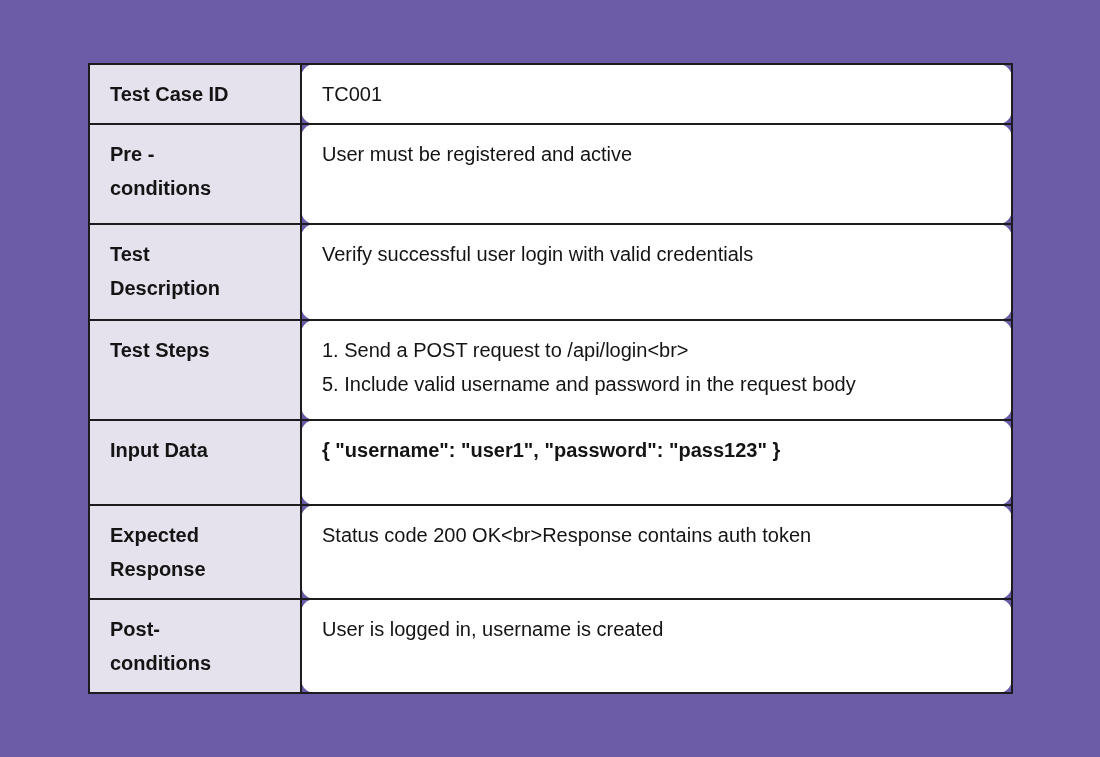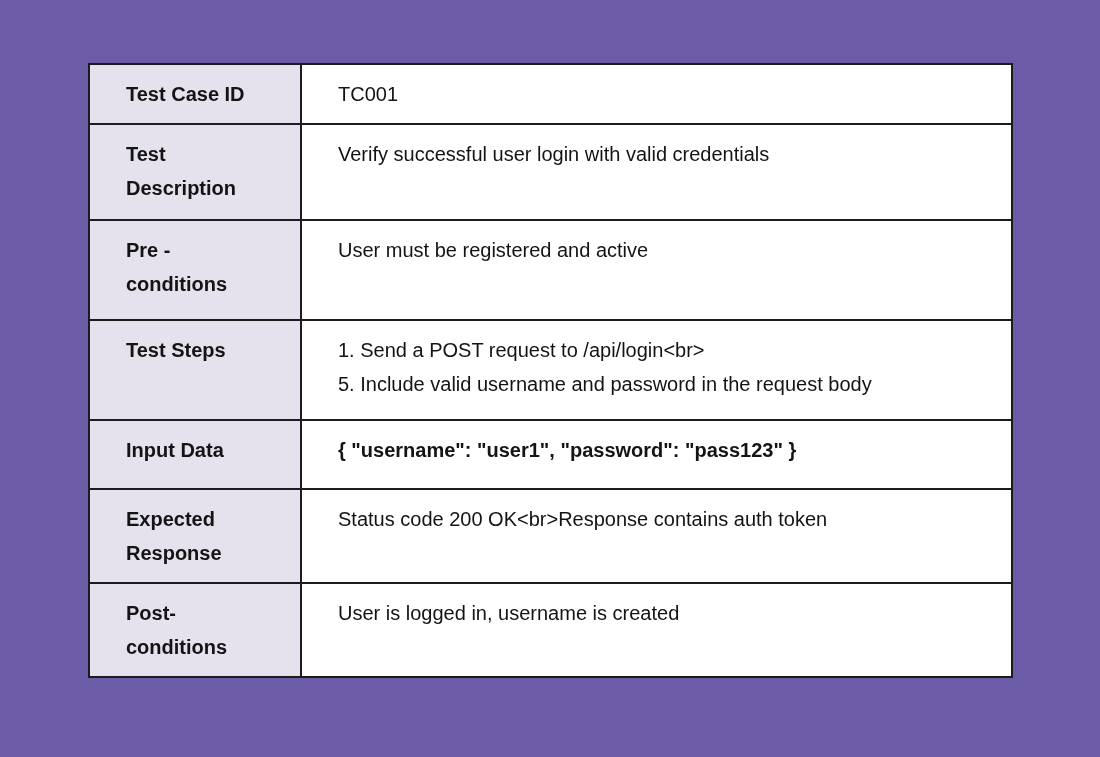--- a/index.html
+++ b/index.html
@@ -21,81 +21,82 @@
   table.testcase-table{
     position:absolute;
     left:88px;top:63px;
     width:925px;
     border-collapse:collapse;
     table-layout:fixed;
   }
   .testcase-table td{
     border:2px solid var(--border);
     vertical-align:top;
-    padding:12px 36px;
+    padding:12px 20px;
     color:var(--text);
     font-size:20px;
     line-height:34px;
   }
   .testcase-table td.label-cell{
     background:var(--label-bg);
     font-weight:bold;
     width:212px;
   }
   .testcase-table td.value-cell{
     background:var(--value-bg);
+    border-radius:14px;
   }
   tr.bold-value td.value-cell{font-weight:bold;}
   .line{white-space:nowrap;}
 </style>
 </head>
 <body>
 
 <table class="testcase-table">
   <tbody>
     <tr style="height:59px">
       <td class="label-cell">
         <div class="line">Test Case ID</div>
       </td>
       <td class="value-cell">
         <div class="line">TC001</div>
       </td>
     </tr>
 
+    <tr style="height:100px">
+      <td class="label-cell">
+        <div class="line">Pre -</div>
+        <div class="line">conditions</div>
+      </td>
+      <td class="value-cell">
+        <div class="line">User must be registered and active</div>
+      </td>
+    </tr>
+
     <tr style="height:96px">
       <td class="label-cell">
         <div class="line">Test</div>
         <div class="line">Description</div>
       </td>
       <td class="value-cell">
         <div class="line">Verify successful user login with valid credentials</div>
-      </td>
-    </tr>
-
-    <tr style="height:100px">
-      <td class="label-cell">
-        <div class="line">Pre -</div>
-        <div class="line">conditions</div>
-      </td>
-      <td class="value-cell">
-        <div class="line">User must be registered and active</div>
       </td>
     </tr>
 
     <tr style="height:100px">
       <td class="label-cell">
         <div class="line">Test Steps</div>
       </td>
       <td class="value-cell">
         <div class="line">1. Send a POST request to /api/login&lt;br&gt;</div>
         <div class="line">5. Include valid username and password in the request body</div>
       </td>
     </tr>
 
-    <tr style="height:69px" class="bold-value">
+    <tr style="height:85px" class="bold-value">
       <td class="label-cell">
         <div class="line">Input Data</div>
       </td>
       <td class="value-cell">
         <div class="line">{ "username": "user1", "password": "pass123" }</div>
       </td>
     </tr>
 
     <tr style="height:77px">
       <td class="label-cell">

